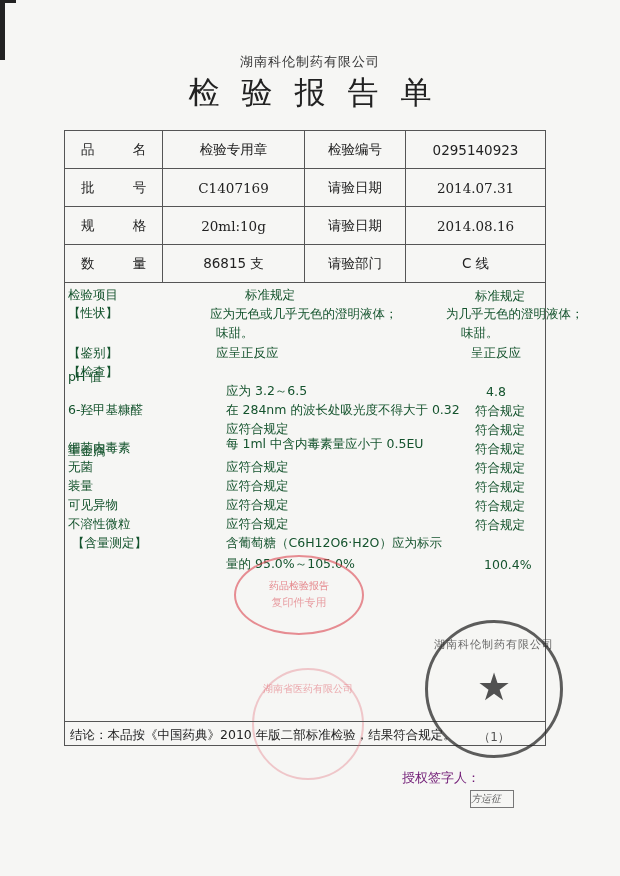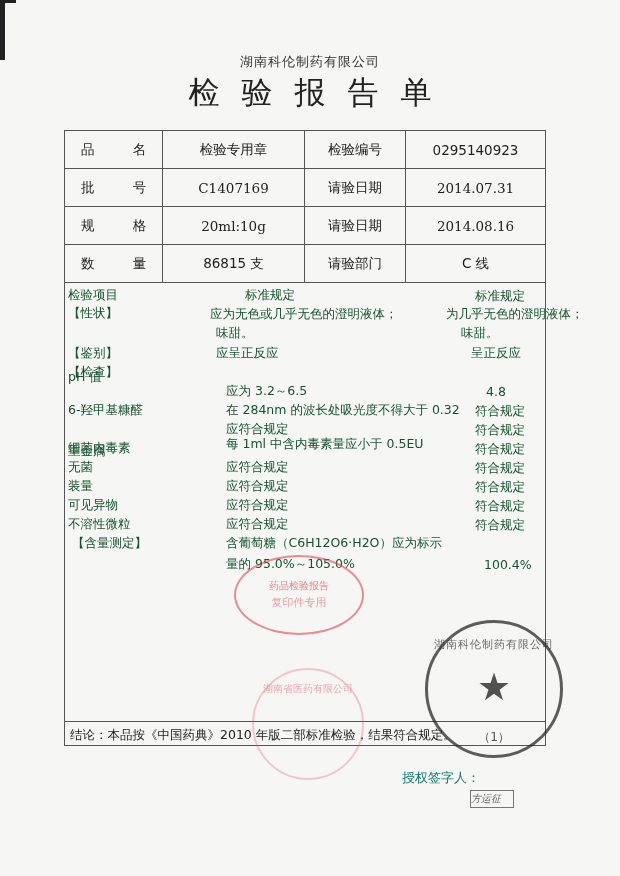--- a/index.html
+++ b/index.html
@@ -26,21 +26,21 @@
     .spread { display: flex; justify-content: space-between; padding: 0 16px; }
 
     .row { position: absolute; font-size: 12.5px; font-family: "DejaVu Sans", sans-serif; color: #14532d; white-space: nowrap; }
     .c1 { left: 68px; }
     .c2 { left: 226px; text-align: center; }
     .c3 { left: 475px; }
 
     .conclusion-line { position: absolute; left: 64px; top: 721px; width: 482px; border-top: 1.5px solid #555; }
     .conclusion { position: absolute; left: 70px; top: 727px; font-size: 12.5px; font-family: "DejaVu Sans", sans-serif; color: #222; white-space: nowrap; }
 
-    .signer { position: absolute; left: 402px; top: 769px; font-size: 13px; font-family: "DejaVu Sans", sans-serif; color: #0f766e; }
+    .signer { position: absolute; left: 402px; top: 769px; font-size: 13px; font-family: "DejaVu Sans", sans-serif; color: #701a75; }
     .sign-stamp { position: absolute; left: 470px; top: 790px; width: 42px; height: 16px; border: 1px solid #777; font-size: 10px; color: #666; text-align: left; line-height: 16px; font-family: "DejaVu Sans", sans-serif; font-style: italic; }
 
     .stamp-black { position: absolute; left: 425px; top: 620px; width: 138px; height: 138px; border: 3px solid rgba(40,40,40,0.75); border-radius: 50%; box-sizing: border-box; }
     .stamp-black .arc { position: absolute; top: 14px; left: 0; width: 100%; text-align: center; font-size: 11px; color: rgba(40,40,40,0.7); letter-spacing: 1px; font-family: "DejaVu Sans", sans-serif; }
     .stamp-black .star { position: absolute; top: 42px; left: 0; width: 100%; text-align: center; font-size: 38px; color: rgba(40,40,40,0.8); }
     .stamp-black .bottom { position: absolute; top: 84px; left: 0; width: 100%; text-align: center; font-size: 17px; color: rgba(40,40,40,0.85); font-family: "DejaVu Sans", sans-serif; }
     .stamp-black .num { position: absolute; top: 106px; left: 0; width: 100%; text-align: center; font-size: 12px; color: rgba(40,40,40,0.8); font-family: "DejaVu Sans", sans-serif; }
 
     .stamp-red-oval { position: absolute; left: 234px; top: 555px; width: 130px; height: 80px; border: 2px solid rgba(220,70,80,0.6); border-radius: 50%; box-sizing: border-box; }
     .stamp-red-oval .l1 { position: absolute; top: 22px; width: 100%; text-align: center; font-size: 10px; color: rgba(220,70,80,0.65); font-family: "DejaVu Sans", sans-serif; }

